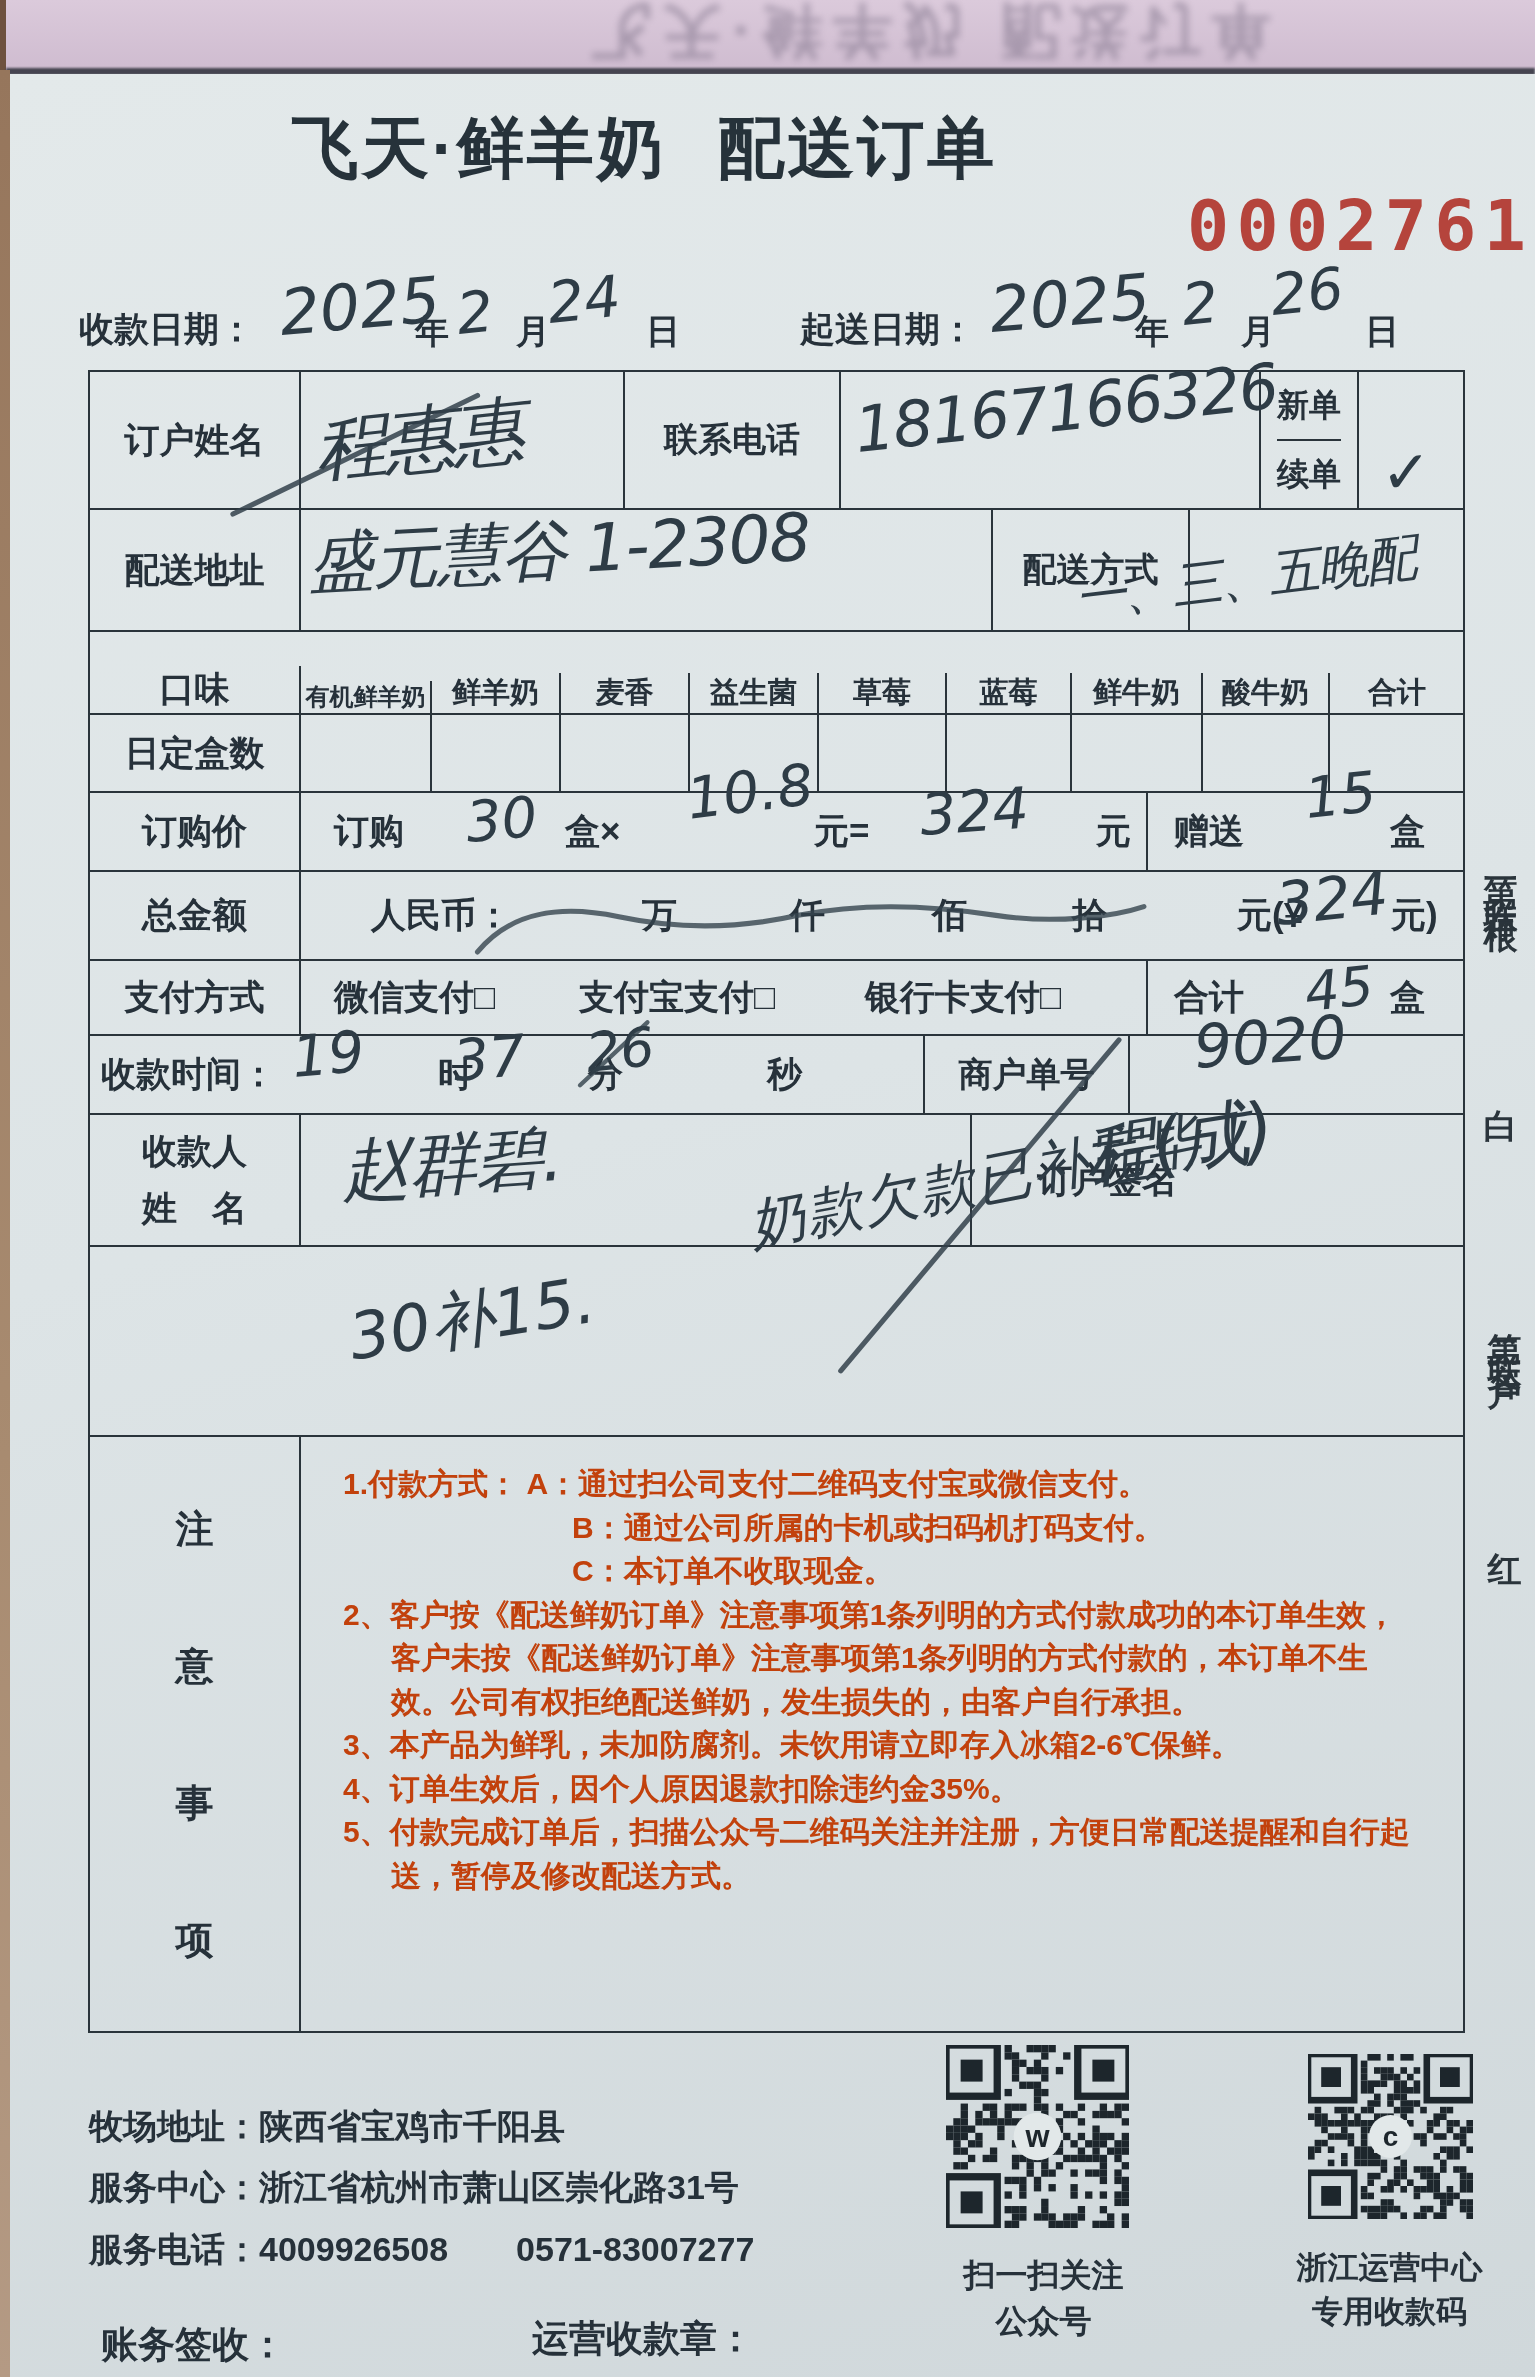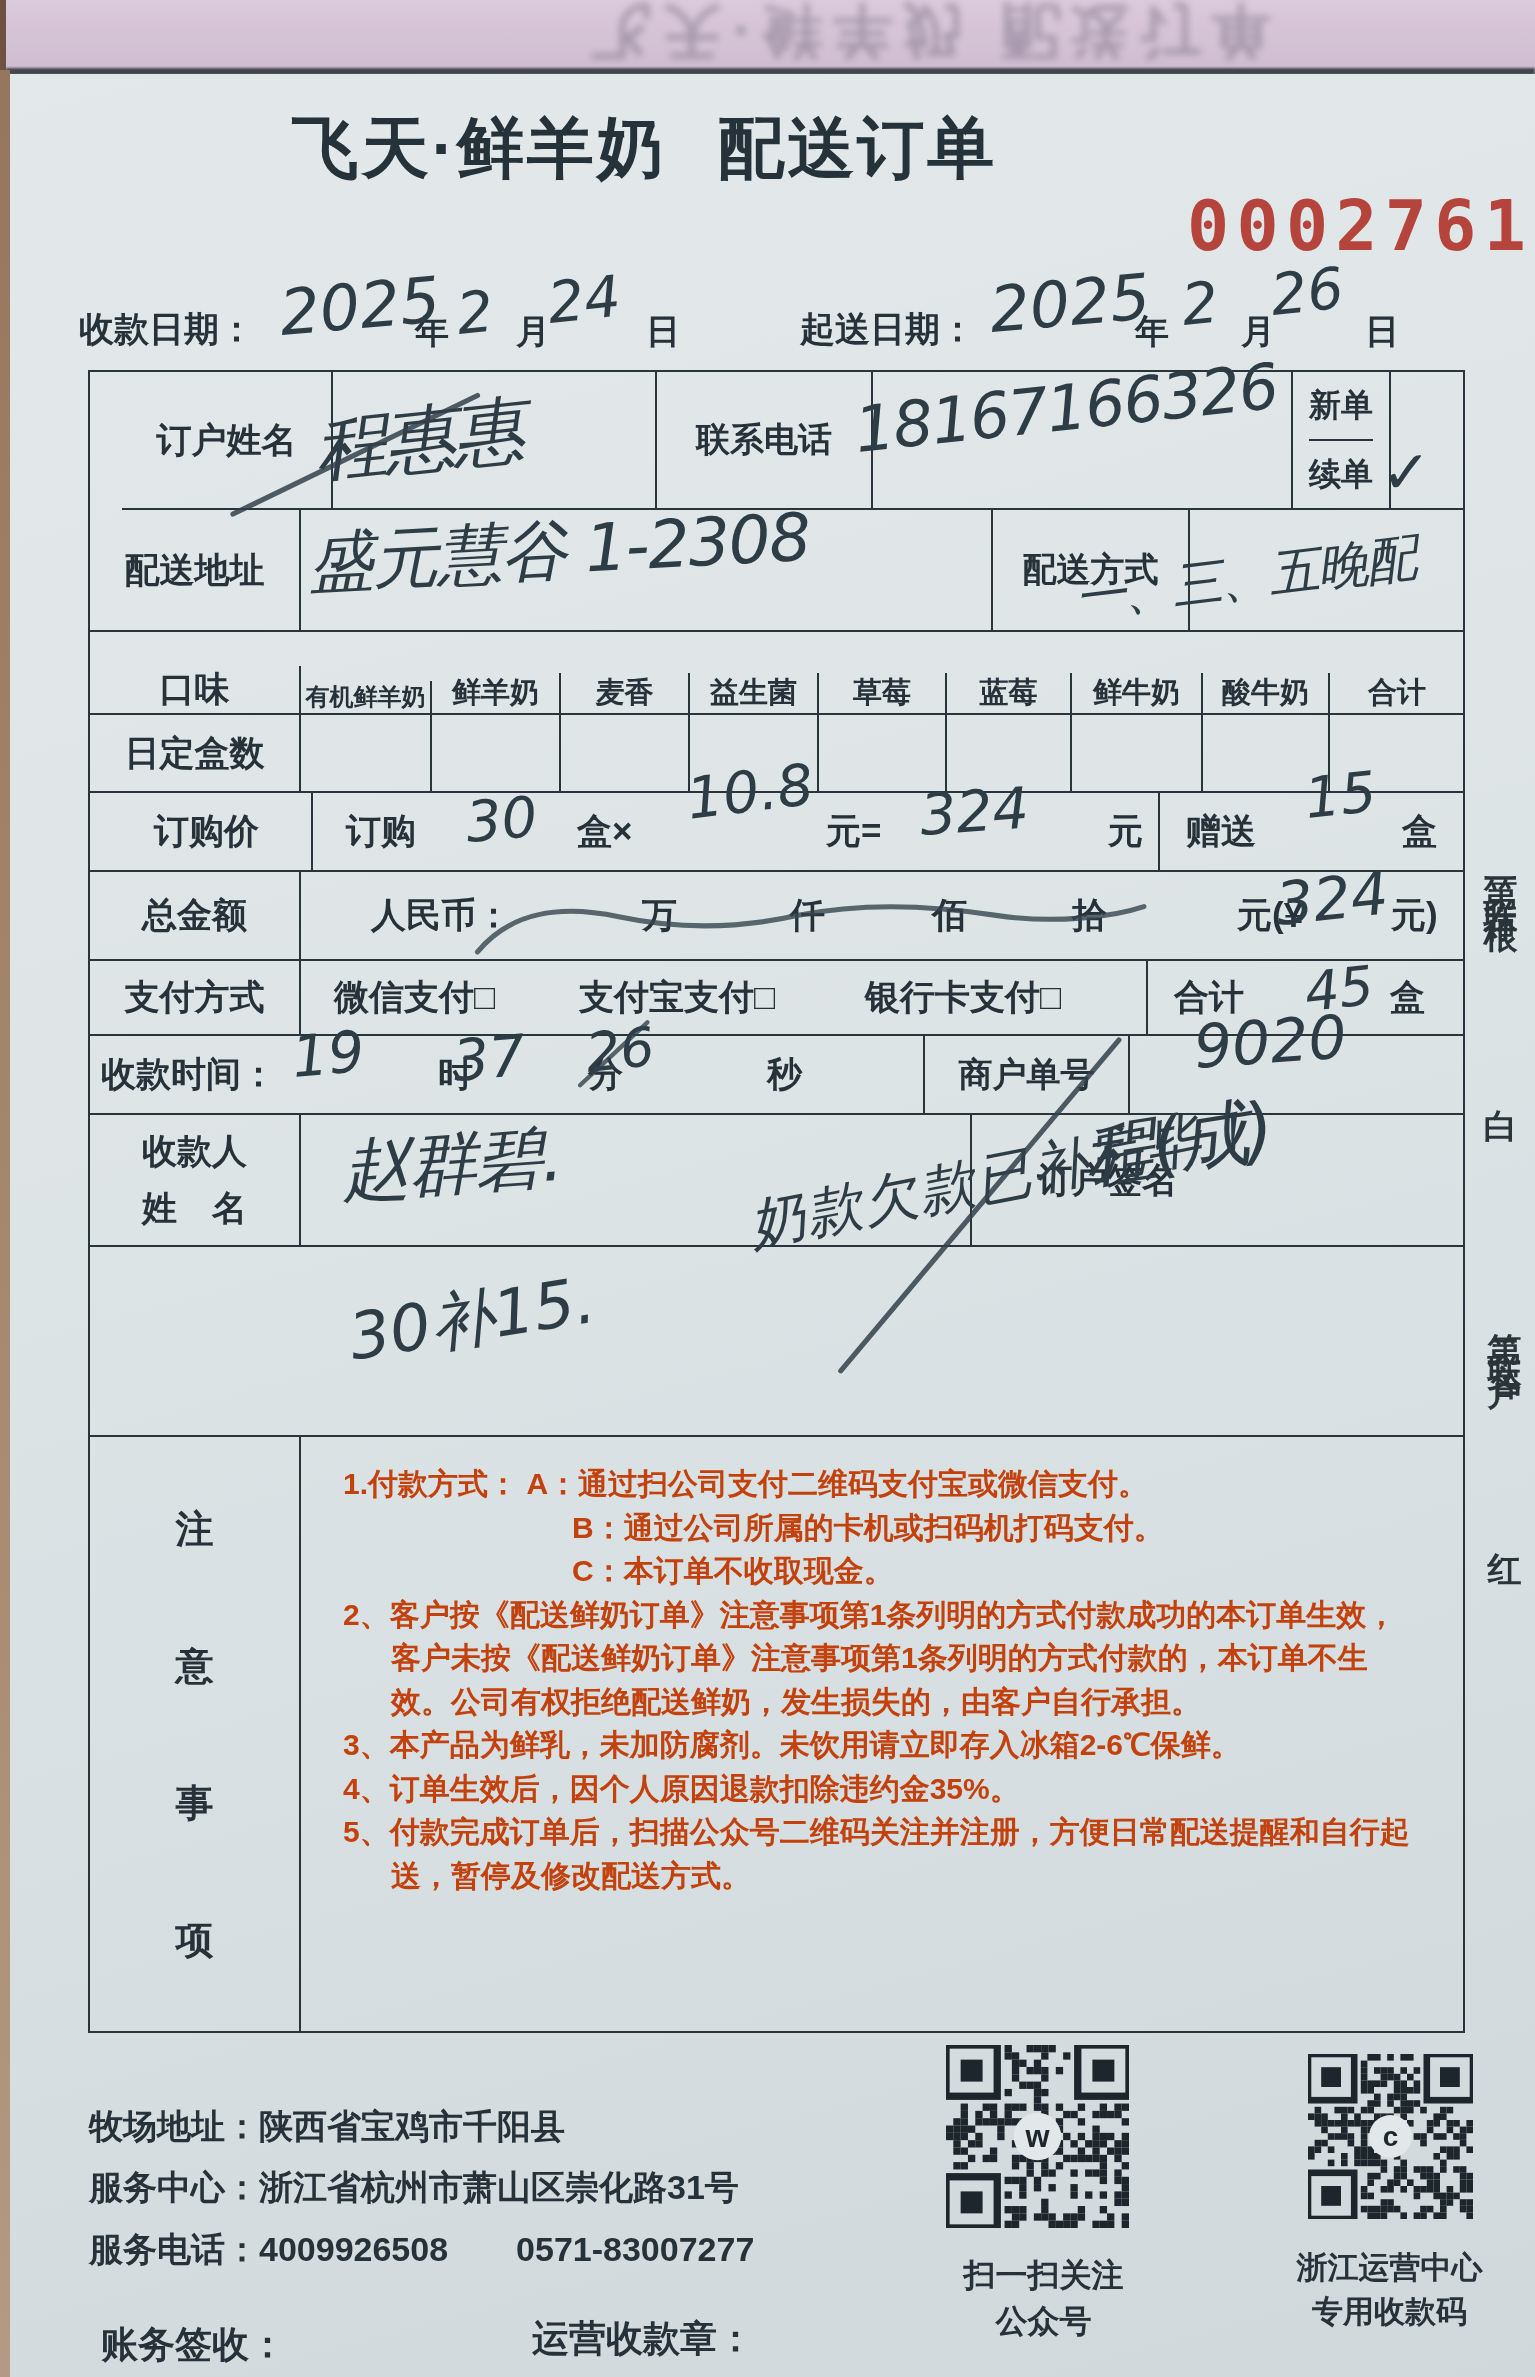--- a/index.html
+++ b/index.html
@@ -85,21 +85,21 @@
   <span class="prt" style="left:415px;top:309px;font-size:34px;">年</span>
   <span class="prt" style="left:516px;top:309px;font-size:34px;">月</span>
   <span class="prt" style="left:646px;top:309px;font-size:34px;">日</span>
   <span class="prt" style="left:800px;top:306px;font-size:35px;">起送日期：</span>
   <span class="prt" style="left:1135px;top:309px;font-size:34px;">年</span>
   <span class="prt" style="left:1241px;top:309px;font-size:34px;">月</span>
   <span class="prt" style="left:1365px;top:309px;font-size:34px;">日</span>
 
   <div class="tbl">
 
-    <div class="row" style="height:138px;margin-left:32px;">
+    <div class="row" style="height:138px;">
       <div class="cell" style="width:211px;">
           <span class="lbl">订户姓名</span>
         </div>
       <div class="cell" style="width:324px;"></div>
       <div class="cell" style="width:216px;">
           <span class="lbl2">联系电话</span>
         </div>
       <div class="cell" style="width:420px;"></div>
       <div class="cell split" style="width:98px;">
         <div>新单</div>
@@ -163,21 +163,21 @@
       <div class="cell" style="width:129px;"></div>
       <div class="cell" style="width:129px;"></div>
       <div class="cell" style="width:129px;"></div>
       <div class="cell" style="width:128px;"></div>
       <div class="cell" style="width:125px;"></div>
       <div class="cell" style="width:131px;"></div>
       <div class="cell" style="width:127px;"></div>
       <div class="cell" style="width:134px;"></div>
     </div>
 
-    <div class="row" style="height:79px;padding-left:12px;">
+    <div class="row" style="height:79px;">
       <div class="cell" style="width:211px;">
           <span class="lbl">订购价</span>
         </div>
       <div class="cell left" style="width:847px;">
         <span class="abs" style="left:33px;">订购</span>
         <span class="abs" style="left:264px;">盒×</span>
         <span class="abs" style="left:513px;">元=</span>
         <span class="abs" style="left:795px;">元</span>
       </div>
       <div class="cell left" style="width:316px;">

